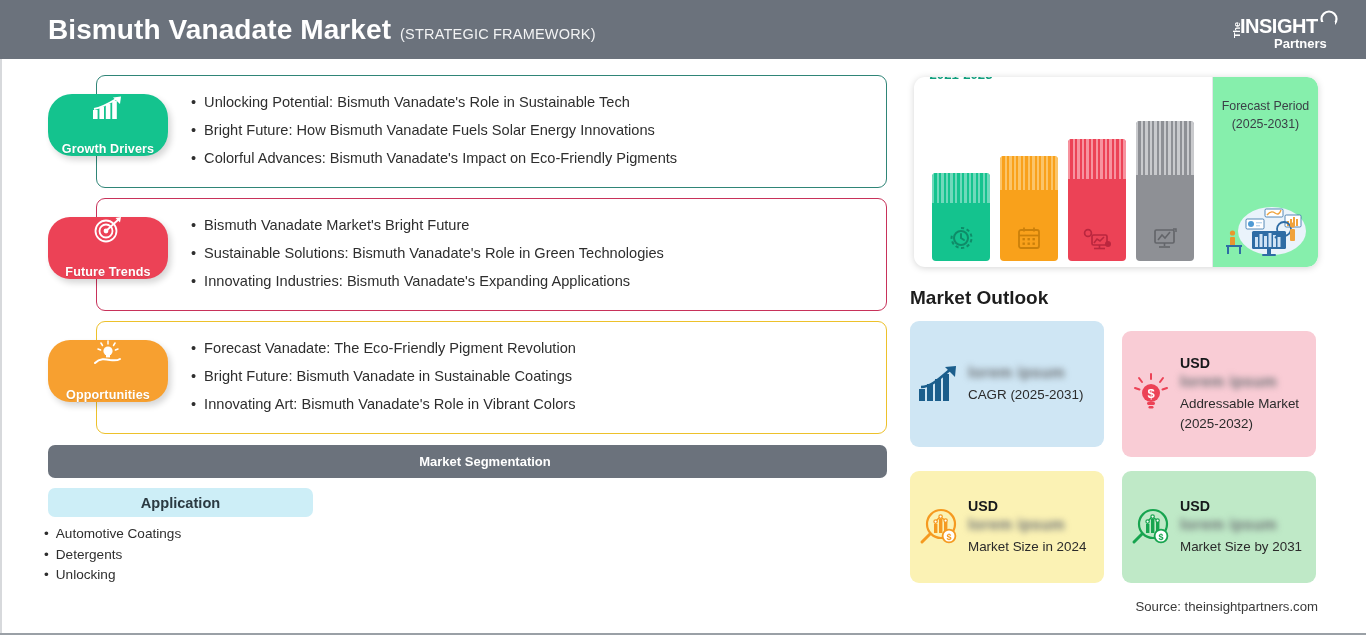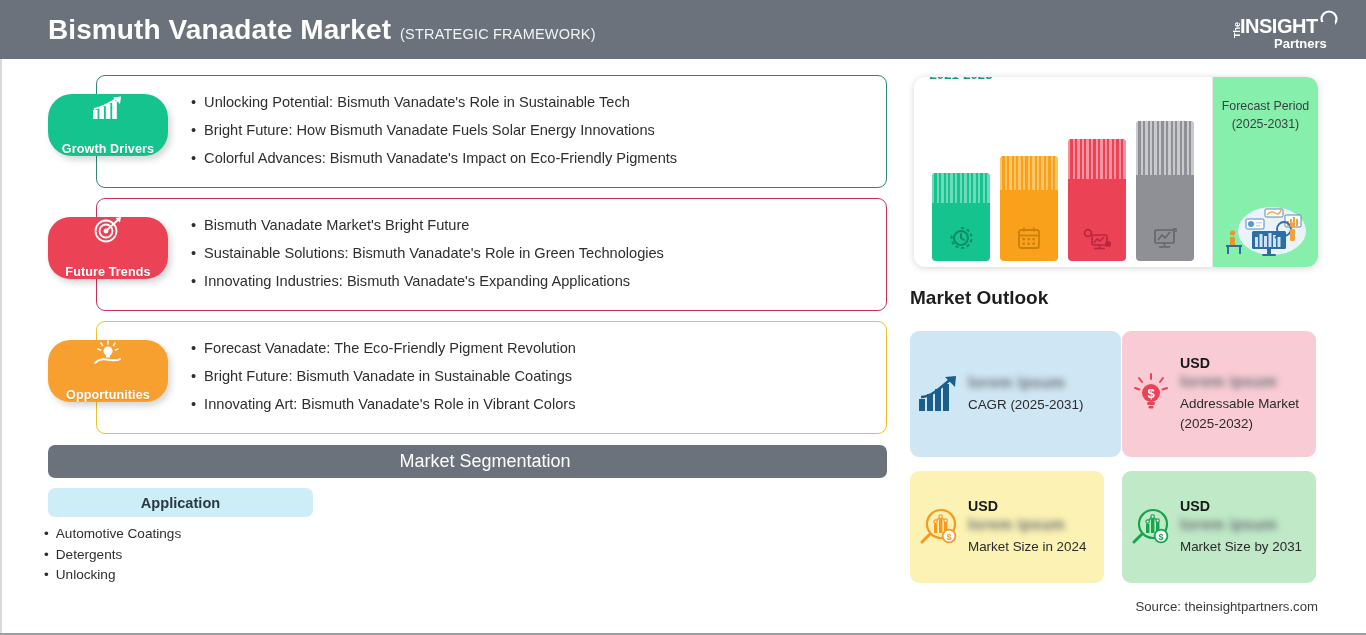--- a/index.html
+++ b/index.html
@@ -59,21 +59,21 @@
     font-size: 12.6px; font-weight: bold; margin-top: 2px; letter-spacing: .1px;
     text-shadow: 0 1px 1px rgba(0,0,0,.13);
   }
 
   
   .seg-bar {
     position: absolute; left: 48px; top: 386px; width: 839px; height: 33px;
     background: #6b727c; border-radius: 7px;
     display: flex; align-items: center; justify-content: center;
   }
-  .seg-bar-label { color:#fff; font-size:18px; font-weight:normal;margin-left:35px; }
+  .seg-bar-label { color:#fff; font-size:13px; font-weight:bold;margin-left:35px; }
 
   .seg-chip {
     position: absolute; left: 48px; top: 429px; width: 265px; height: 29px;
     background: #cdeef7; border-radius: 7px;
     display:flex; align-items:center; justify-content:center;
   }
   .seg-chip-label { font-size: 14.6px; font-weight: bold; color:#2b3a42; }
 
   .seg-list { position: absolute; left: 44px; top: 465px; width: 380px; }
   .seg-item { font-size: 13.6px; color:#2e2e2e; line-height: 20.6px; }
@@ -110,21 +110,21 @@
   .bar-ico { position:absolute; left:50%; transform:translateX(-50%); bottom:10px; opacity:.62; }
 
   
   .outlook-title {
     position: absolute; left: 10px; top: 228px;
     font-size: 19px; font-weight: bold; color: #1d1d1d;
   }
   .ocard {
     position: absolute; border-radius: 9px; display: flex; align-items: center;
   }
-  .ocard.c1 { left: 10px;  top: 272px; width: 211px; height: 126px; background:#cfe6f4; }
+  .ocard.c1 { left: 10px;  top: 262px; width: 194px; height: 126px; background:#cfe6f4; }
   .ocard.c2 { left: 222px; top: 272px; width: 194px; height: 126px; background:#f9ccd5; }
   .ocard.c3 { left: 10px;  top: 412px; width: 194px; height: 112px; background:#fbf2b4; }
   .ocard.c4 { left: 222px; top: 412px; width: 194px; height: 112px; background:#bfe9c7; }
   .ocard-ico { width: 58px; flex: none; display:flex; justify-content:center; align-items:center; }
   .ocard-body { flex: 1; padding-right: 8px; }
   .ocard-usd { font-size: 14.2px; font-weight: bold; color:#16181a; margin-bottom: 2px; }
   .ocard-val {
     display:inline-block; font-size: 15.6px; font-weight: bold; color:#6e7276;
     filter: blur(3.2px); letter-spacing:.4px; margin-bottom:3px;
   }

